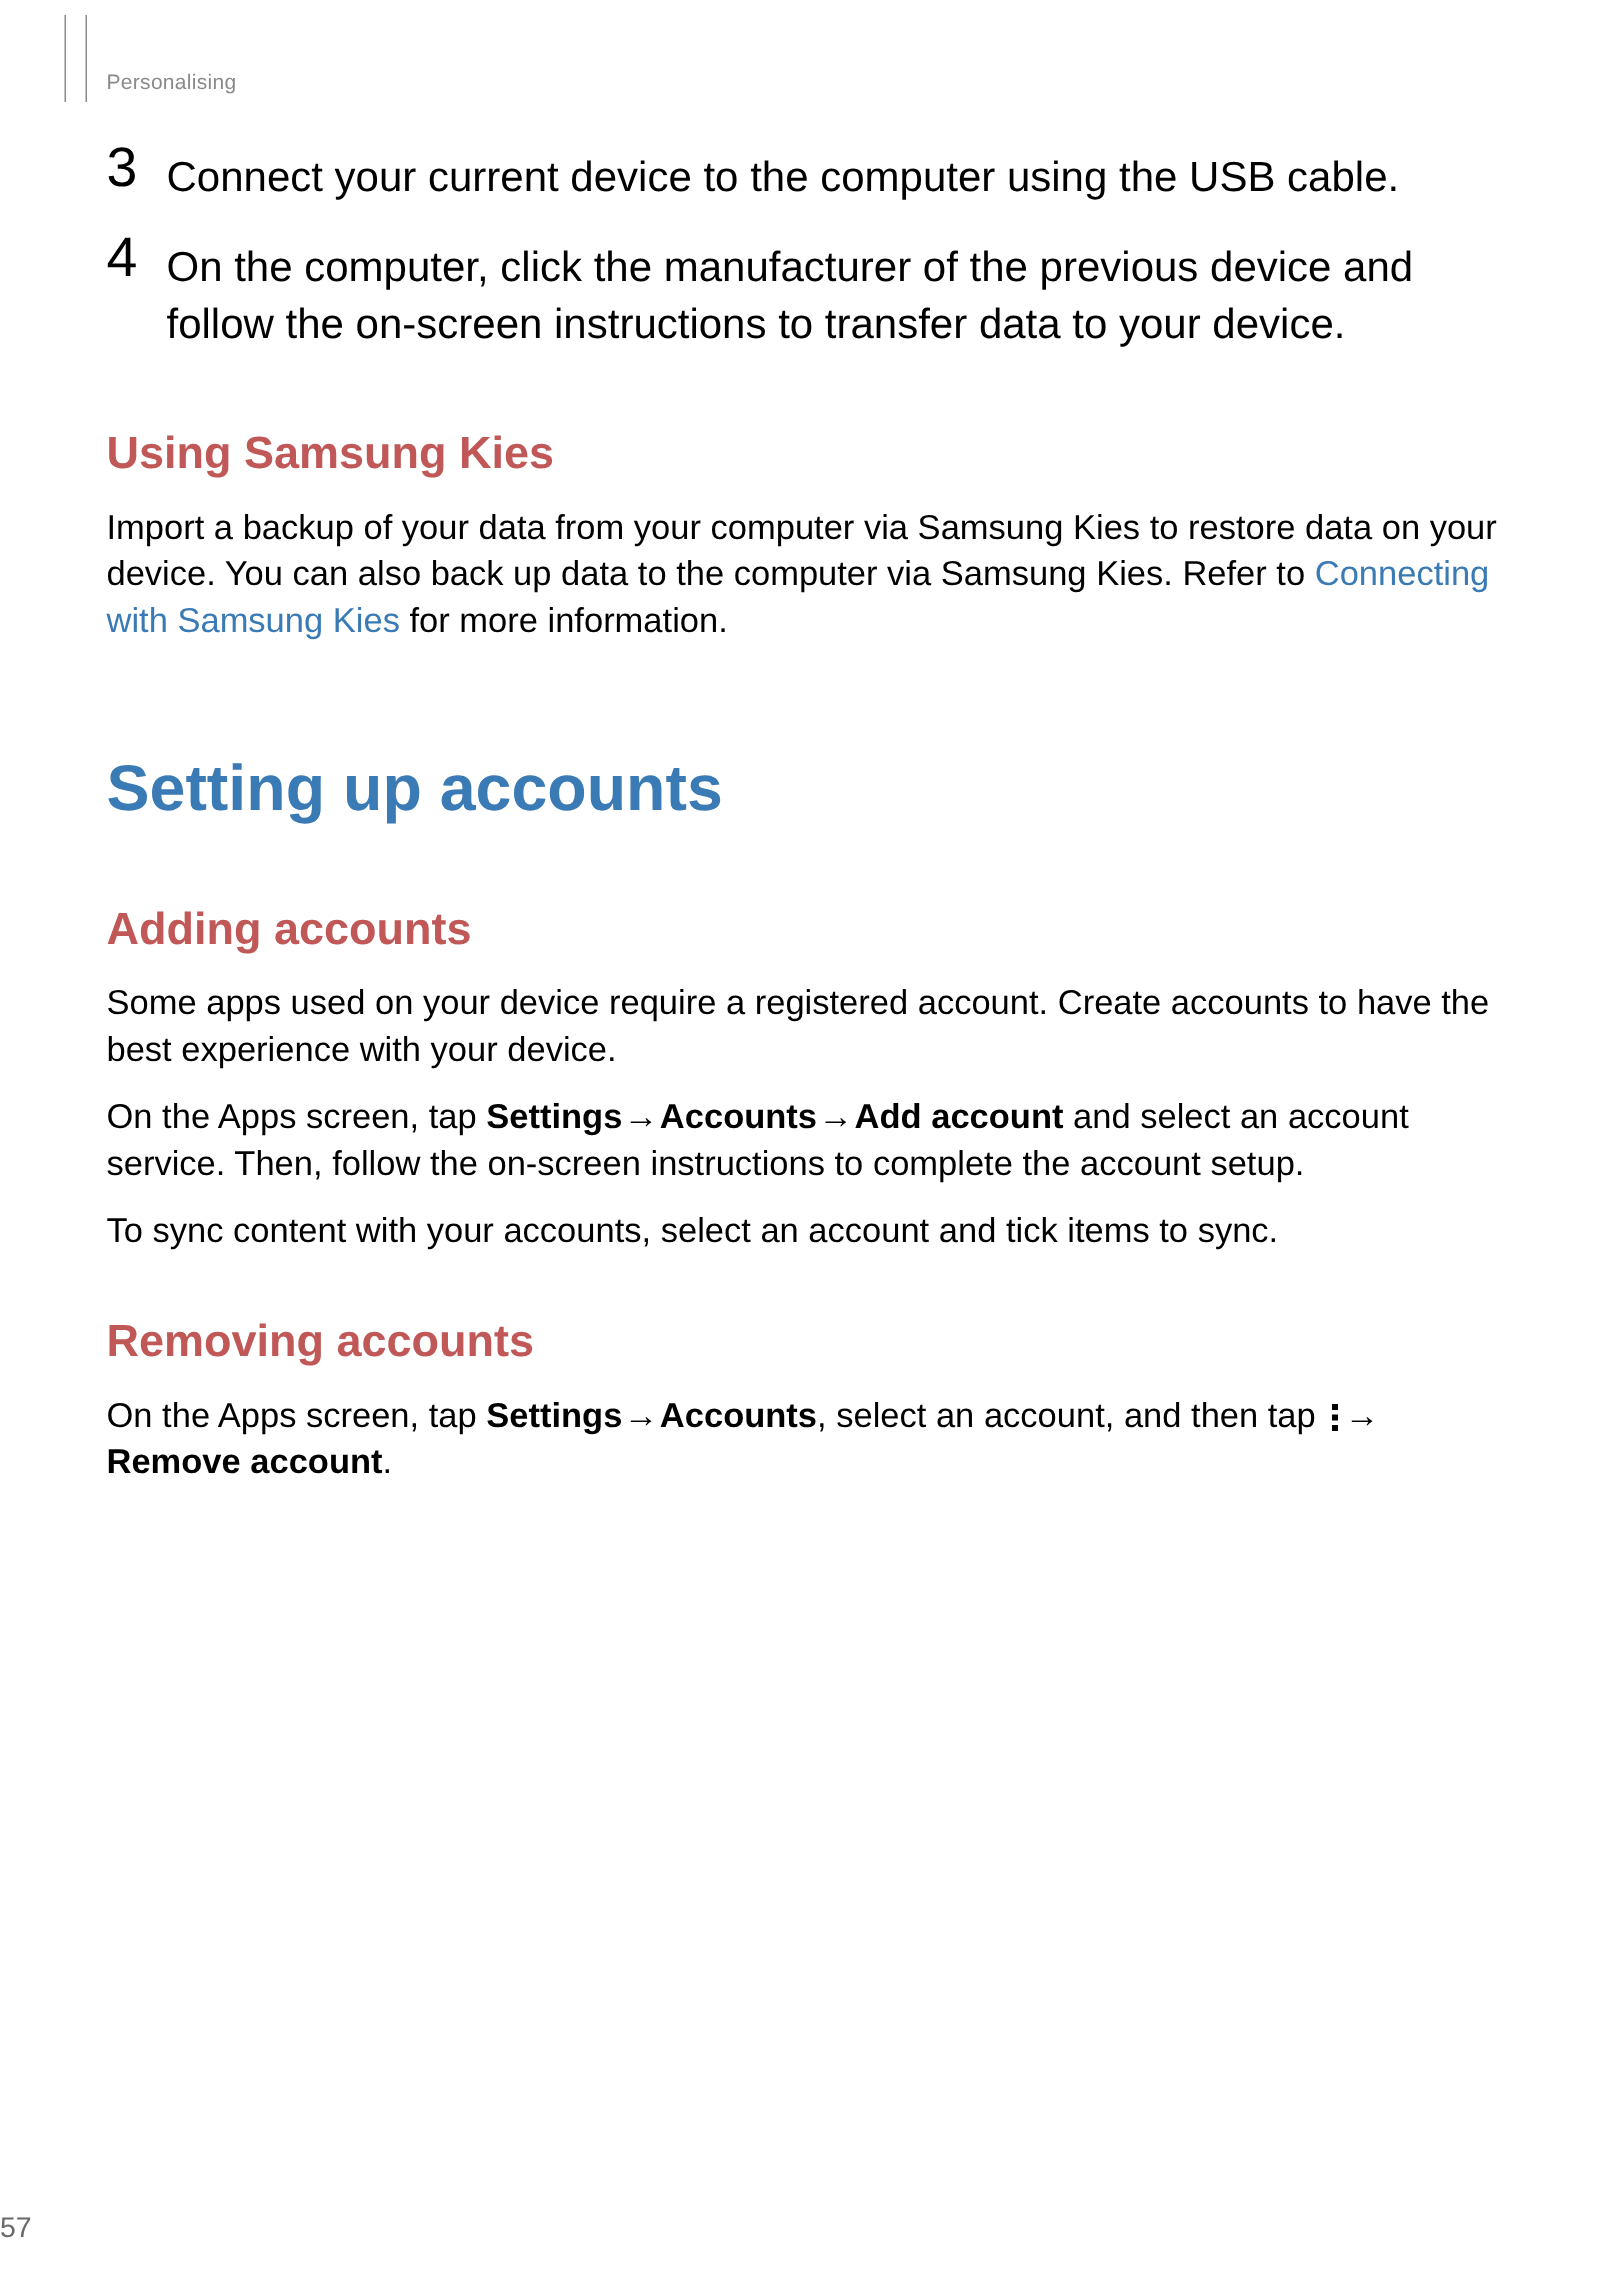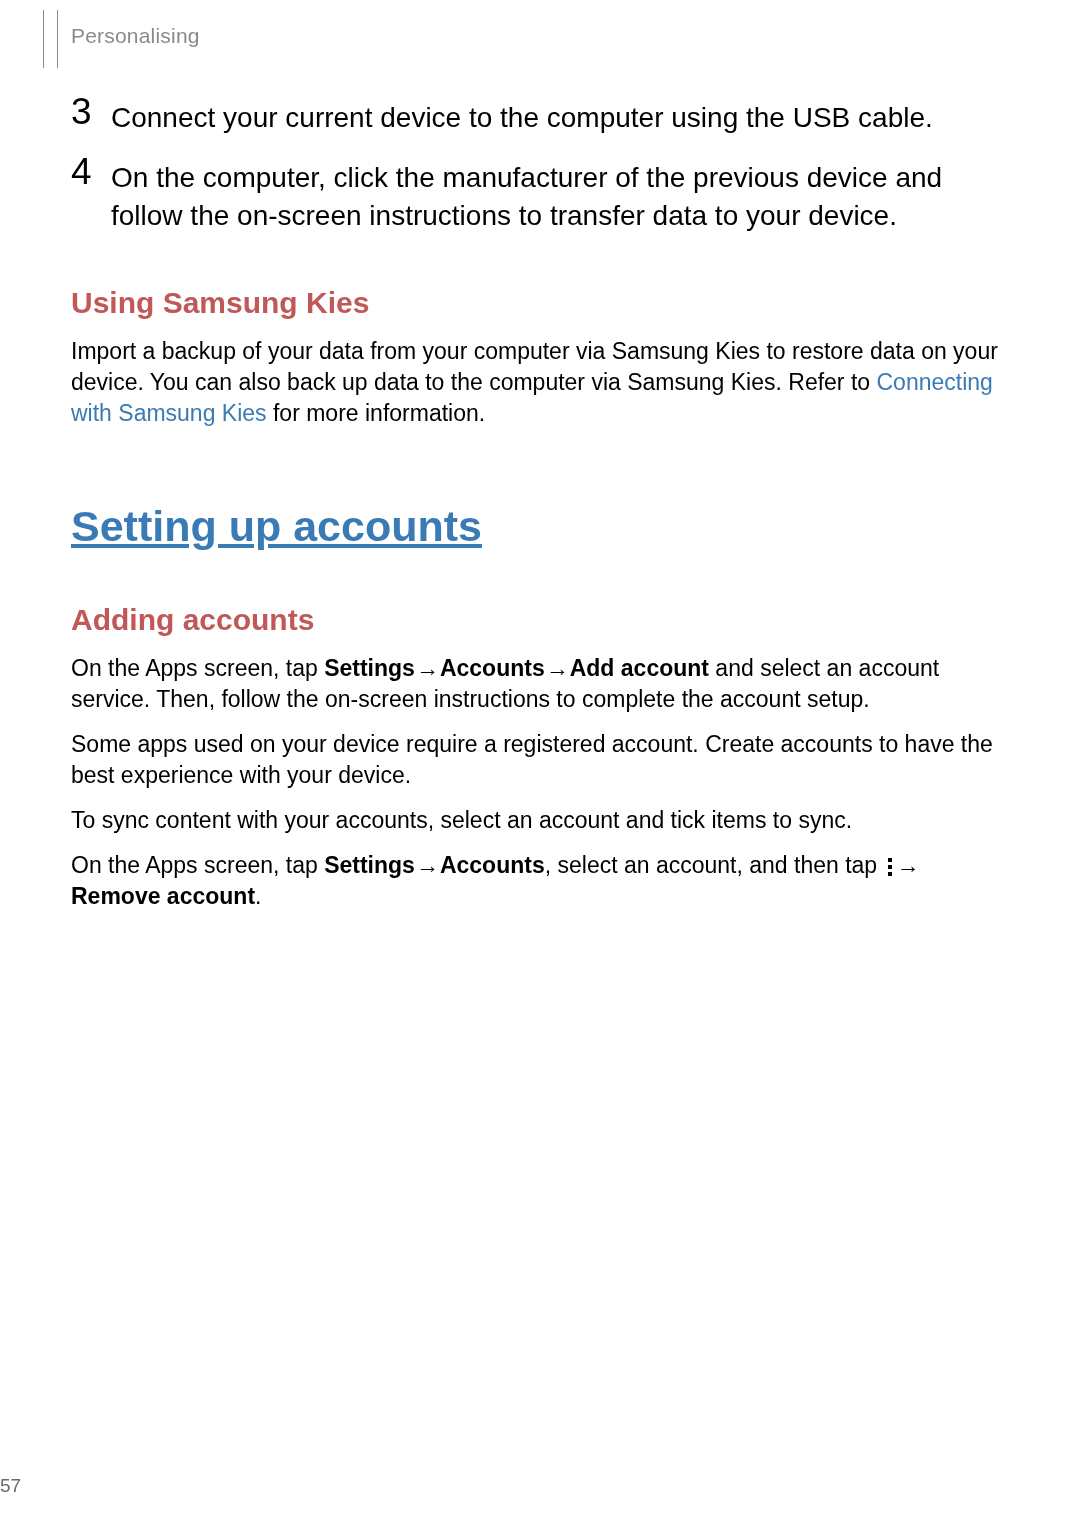--- a/index.html
+++ b/index.html
@@ -16,23 +16,23 @@
     position: absolute;
     top: 10px;
     left: 43px;
     width: 13px;
     height: 58px;
     border-left: 1.5px solid #8a8a8a;
     border-right: 1.5px solid #8a8a8a;
   }
   .chapter-header {
     position: absolute;
-    top: 24px;
+    top: 46px;
     left: 71px;
-    font-size: 21px;
+    font-size: 14px;
     color: #8a8a8a;
     letter-spacing: 0.2px;
   }
   .content {
     position: absolute;
     top: 95px;
     left: 71px;
     width: 938px;
   }
   .step {
@@ -63,21 +63,20 @@
     color: #c05858;
     margin-top: 52px;
     margin-bottom: 16px;
   }
   .h1 {
     font-size: 43px;
     font-weight: 700;
     color: #3a7ab5;
     margin-top: 72px;
     margin-bottom: 42px;
-    text-decoration: underline;
   }
   .para {
     font-size: 23px;
     line-height: 1.35;
     color: #000;
     margin-bottom: 14px;
   }
   .link {
     color: #3a7ab5;
   }
@@ -139,25 +138,26 @@
   </div>
 
   <div class="h2">Using Samsung Kies</div>
   <div class="para">
     <span>Import a backup of your data from your computer via Samsung Kies to restore data on your device. You can also back up data to the computer via Samsung Kies. Refer to </span><span class="link">Connecting with Samsung Kies</span><span> for more information.</span>
   </div>
 
   <div class="h1">Setting up accounts</div>
 
   <div class="h2">Adding accounts</div>
+  <div class="para">Some apps used on your device require a registered account. Create accounts to have the best experience with your device.</div>
   <div class="para">
     <span>On the Apps screen, tap </span><span class="bold">Settings</span><span class="arrow"> → </span><span class="bold">Accounts</span><span class="arrow"> → </span><span class="bold">Add account</span><span> and select an account service. Then, follow the on-screen instructions to complete the account setup.</span>
   </div>
-  <div class="para">Some apps used on your device require a registered account. Create accounts to have the best experience with your device.</div>
   <div class="para">To sync content with your accounts, select an account and tick items to sync.</div>
 
+  <div class="h2" style="margin-top:42px">Removing accounts</div>
   <div class="para">
     <span>On the Apps screen, tap </span><span class="bold">Settings</span><span class="arrow"> → </span><span class="bold">Accounts</span><span>, select an account, and then tap </span><span class="more-icon"><span></span></span><span class="arrow"> → </span><span class="bold">Remove account</span><span>.</span>
   </div>
 
 </div>
 
 <div class="page-number">57</div>
 
 </body></html>

